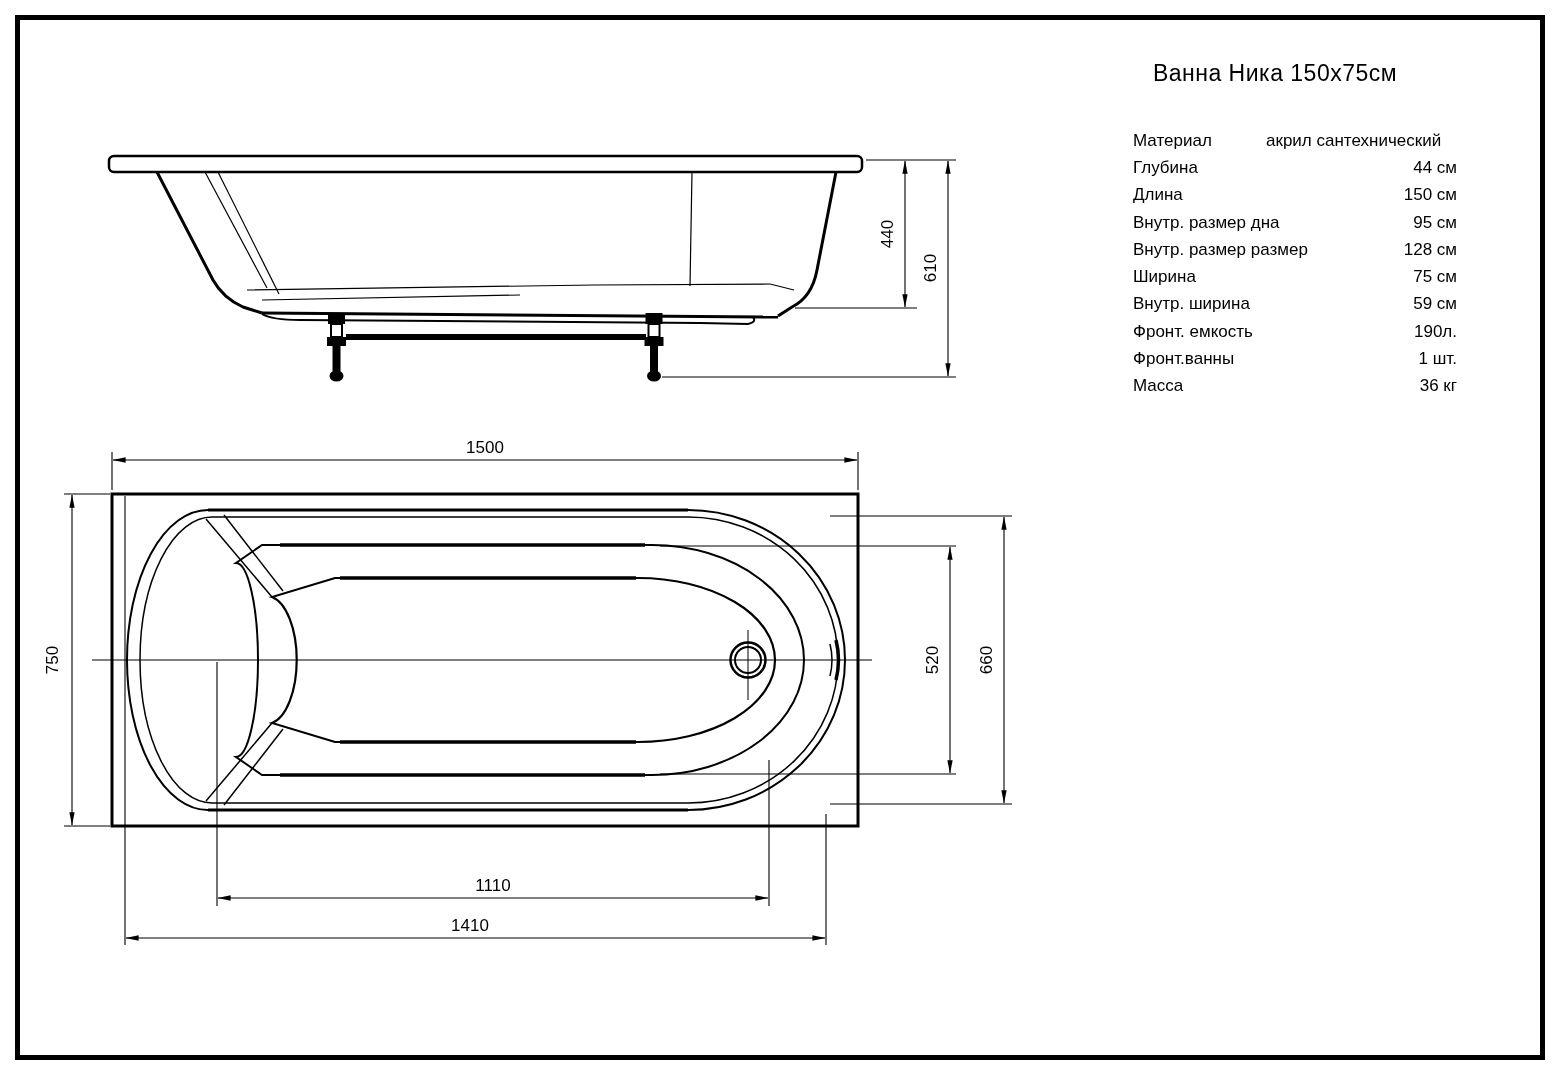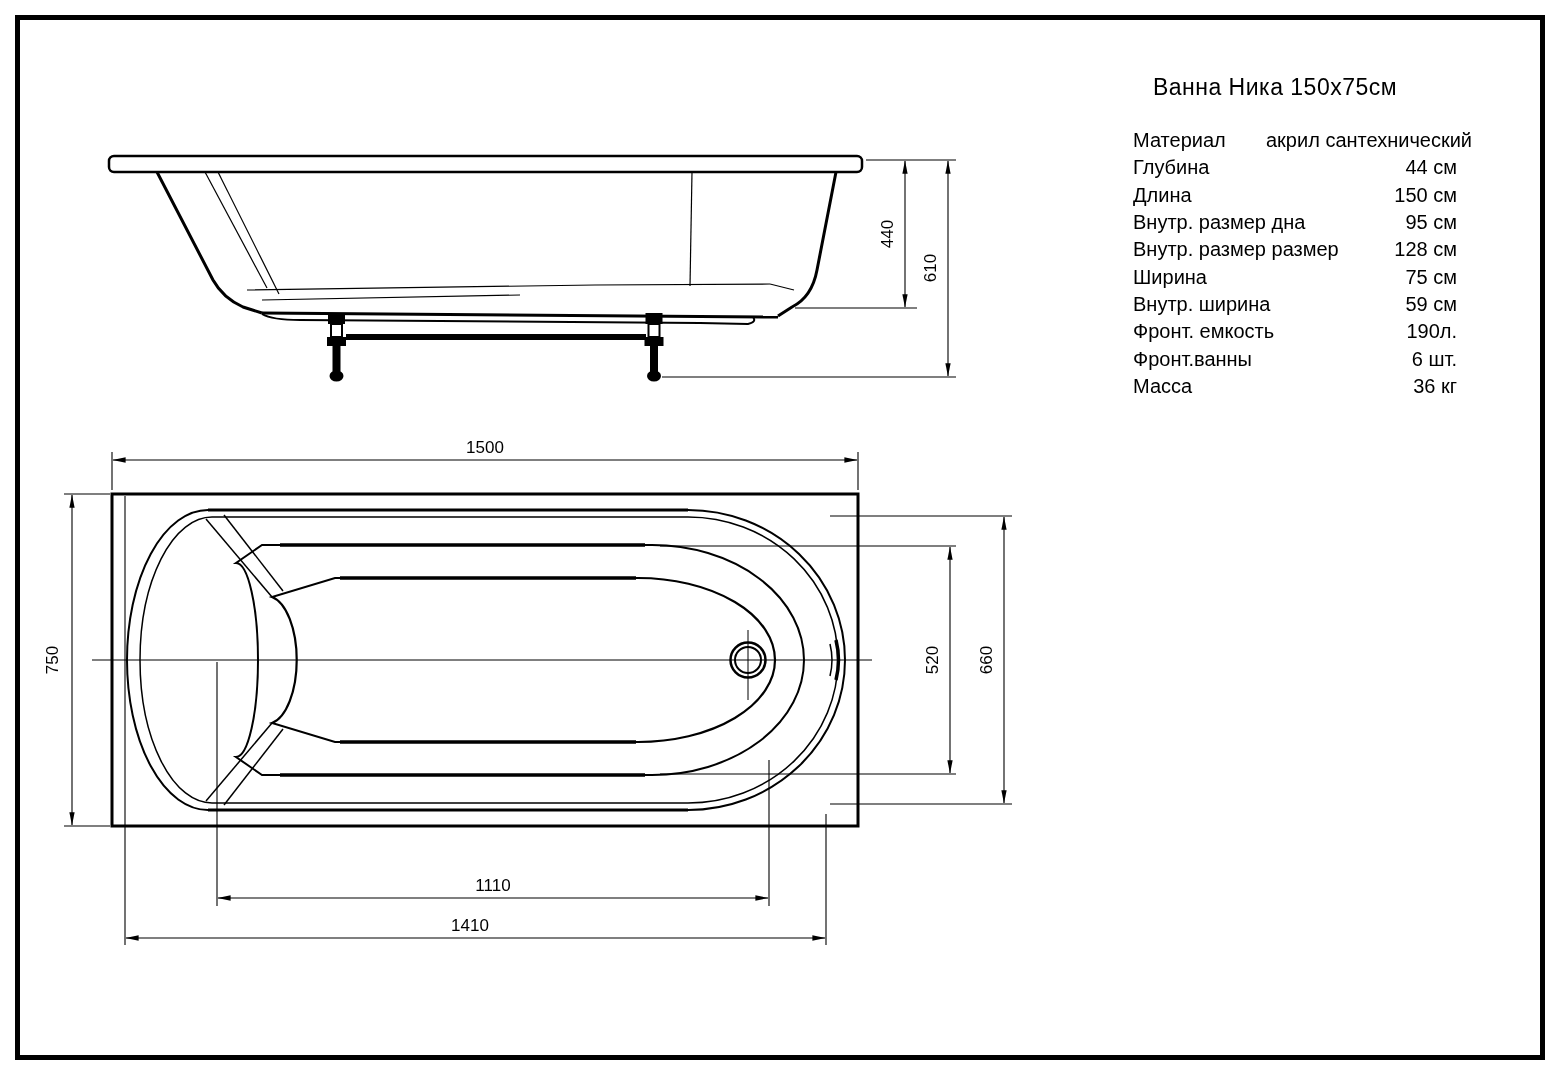--- a/index.html
+++ b/index.html
@@ -3,23 +3,23 @@
 <meta charset="utf-8">
 <style>
   html,body{margin:0;padding:0;background:#e8e8e8;}
   .page{
     position:relative;width:1565px;height:1081px;background:#ffffff;
     font-family:"Liberation Sans",sans-serif;color:#000;overflow:hidden;
   }
   .drawing-svg{position:absolute;left:0;top:0;width:1565px;height:1081px;}
   .title{
     position:absolute;left:1100px;top:60px;width:350px;text-align:center;
-    font-size:23px;letter-spacing:0.5px;white-space:nowrap;margin-top:14px;
+    font-size:23px;letter-spacing:0.5px;white-space:nowrap;
   }
-  .spec-table{position:absolute;left:1133px;top:127px;width:324px;font-size:20px;}
+  .spec-table{position:absolute;left:1133px;top:127px;width:324px;font-size:17px;}
   .spec-row{display:flex;align-items:center;height:27.3px;white-space:nowrap;}
   .spec-label{flex:0 0 auto;}
   .spec-value{margin-left:auto;text-align:right;}
   .spec-row:first-child .spec-label{width:115px;}
   .spec-row:first-child .spec-value{margin-left:18px;text-align:left;}
   svg text{font-family:"Liberation Sans",sans-serif;font-size:17px;fill:#000;}
 </style>
 </head>
 <body>
 
@@ -165,21 +165,21 @@
     <div class="spec-row">
       <span class="spec-label">Внутр. ширина</span>
       <span class="spec-value">59 см</span>
     </div>
     <div class="spec-row">
       <span class="spec-label">Фронт. емкость</span>
       <span class="spec-value">190л.</span>
     </div>
     <div class="spec-row">
       <span class="spec-label">Фронт.ванны</span>
-      <span class="spec-value">6 шт.</span>
+      <span class="spec-value">1 шт.</span>
     </div>
     <div class="spec-row">
       <span class="spec-label">Масса</span>
       <span class="spec-value">36 кг</span>
     </div>
   </div>
 
 </div>
 
 </body></html>

